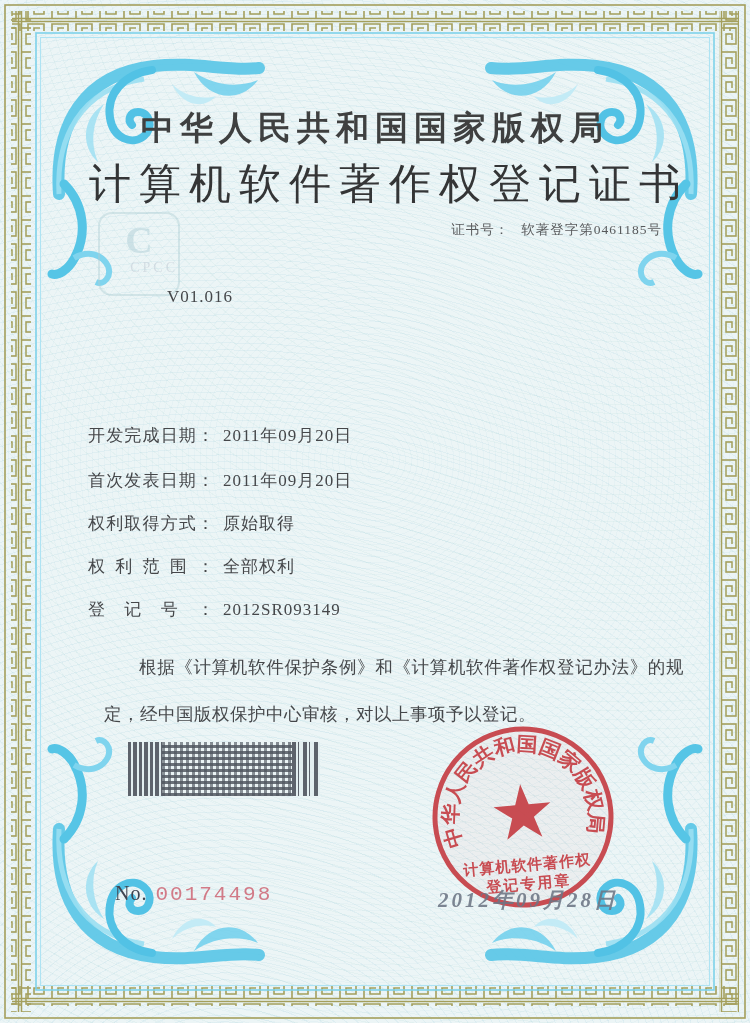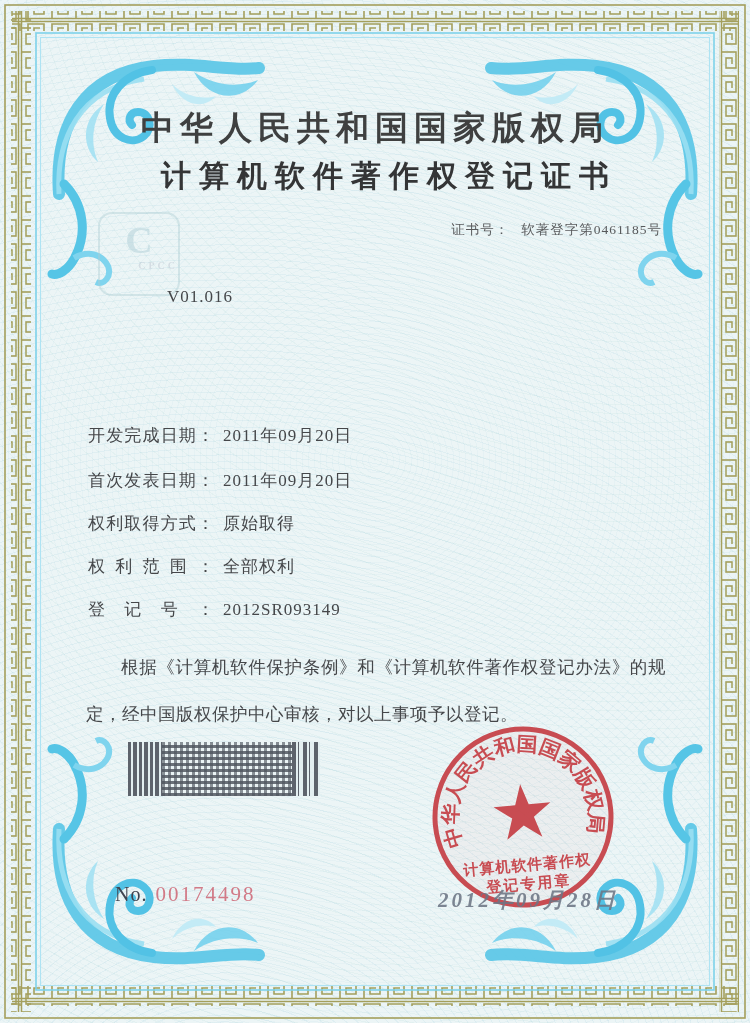--- a/index.html
+++ b/index.html
@@ -12,48 +12,48 @@
       repeating-radial-gradient(circle at 50% 45%, rgba(120,185,210,.06) 0 1px, rgba(255,255,255,0) 1px 6px),
       #ecf5f6;
   }
   .abs{position:absolute;}
   .authority{
     left:0; right:0; top:106px; text-align:center;
     font-size:33px; font-weight:600; letter-spacing:6px; color:#3f4040;
   }
   .cert-title{
     left:0; right:0; top:156px; text-align:center;
-    font-size:30px; font-weight:700; letter-spacing:8px; color:#343536;padding-left:28px;
+    font-size:42px; font-weight:400; letter-spacing:8px; color:#343536;padding-left:28px;
   }
   .certno{
     top:221px; right:88px; font-size:13.5px; color:#585a5c; letter-spacing:1px;text-align:right;
   }
   .certno .gap{display:inline-block; width:12px;}
   .field{position:absolute; left:88px; font-size:17px; color:#45474a; white-space:nowrap;}
   .flabel{
     display:inline-block; width:126px; text-align:justify; text-align-last:justify;
     color:#45474a;
   }
   .fvalue{margin-left:9px; letter-spacing:1px;}
   .fvalue2{margin-left:79px; letter-spacing:1px;}
   .statement{
-    left:86px; top:644px; width:580px; font-size:17.5px; color:#45474a;
+    left:104px; top:644px; width:580px; font-size:17.5px; color:#45474a;
     line-height:47px; text-indent:2em; text-align:justify; letter-spacing:.5px;
   }
   .watermark{
     left:98px; top:212px; width:78px; height:80px;
     border:2px solid rgba(175,205,212,.55); border-radius:14px;
     opacity:.8; text-align:center;
   }
   .watermark .wm-c{
     display:block; margin-top:6px; font-size:38px; line-height:40px;
     color:rgba(180,210,216,.7); font-weight:700;
   }
   .watermark .wm-t{
-    display:block; font-size:10px; letter-spacing:3px; color:rgba(190,200,210,.65); font-weight:700;text-align:right;
+    display:block; font-size:14px; letter-spacing:3px; color:rgba(190,200,210,.65); font-weight:400;text-align:right;
   }
   .barcode{
     left:128px; top:742px; width:192px; height:54px; display:flex; opacity:.88;
   }
   .bc-start{
     width:34px; height:100%;
     background:repeating-linear-gradient(90deg,#4b505a 0 3px,#e3eff1 3px 5px,#4b505a 5px 9px,#e3eff1 9px 11px);
   }
   .bc-mid{
     flex:1; height:100%;
@@ -67,21 +67,21 @@
     background:repeating-linear-gradient(90deg,#4b505a 0 4px,#e3eff1 4px 6px,#4b505a 6px 7px,#e3eff1 7px 11px);
   }
   .seal-wrap{left:428px; top:722px; width:190px; height:190px; transform:rotate(-5deg); opacity:.93;}
   .seal-date{
     left:438px; top:886px; font-size:21px; letter-spacing:3px;
     color:rgba(108,117,132,.88); font-weight:600;font-style:italic;
   }
   .no-line{left:115px; top:882px; white-space:nowrap;}
   .no-label{font-size:20px; color:#3f4450; letter-spacing:1px;}
   .no-value{
-    font-family:Liberation Serif, serif;
+    font-family:Liberation Mono, monospace;
     font-size:21px; color:#d0707e; letter-spacing:2px; margin-left:8px; opacity:.92;margin-top:43px;
   }
   svg text{font-family:"Liberation Serif","DejaVu Serif",serif;}
 </style>
 </head>
 <body>
 
 <div class="page">
 
   <svg class="abs" width="750" height="1023" viewBox="0 0 750 1023" style="left:0;top:0;">

